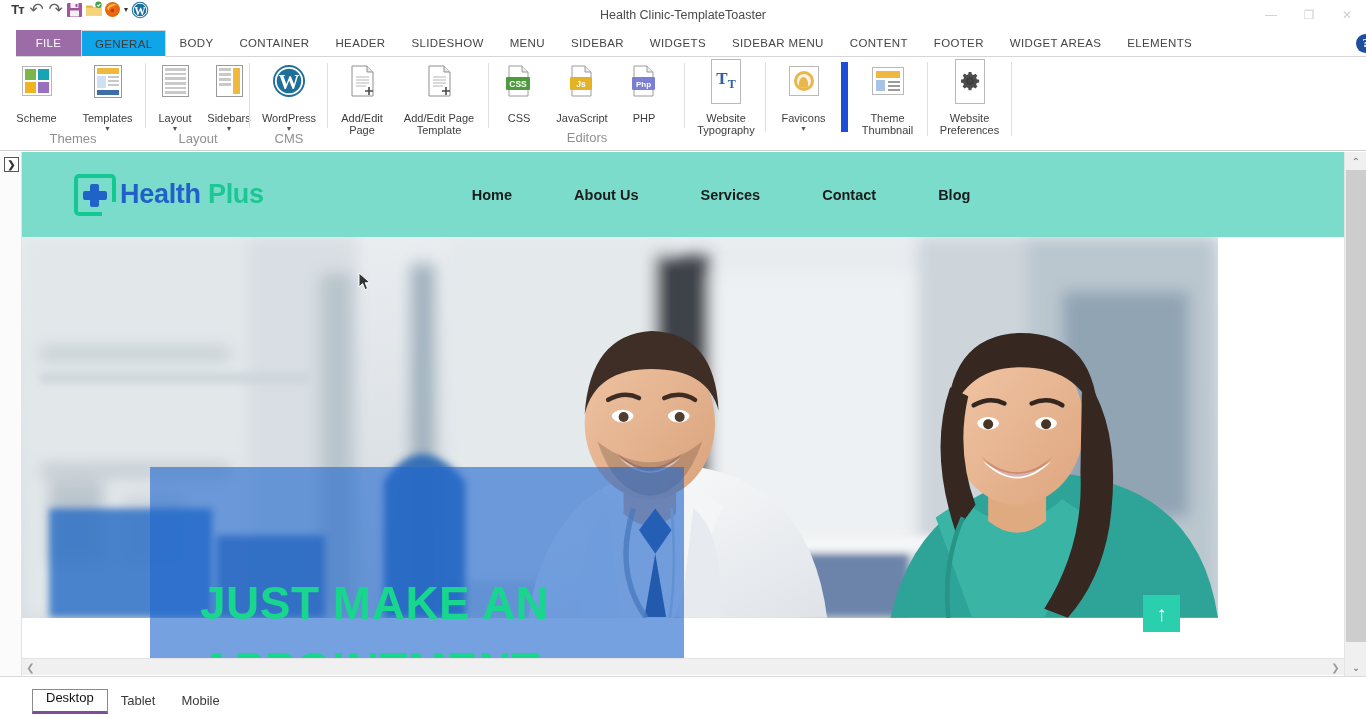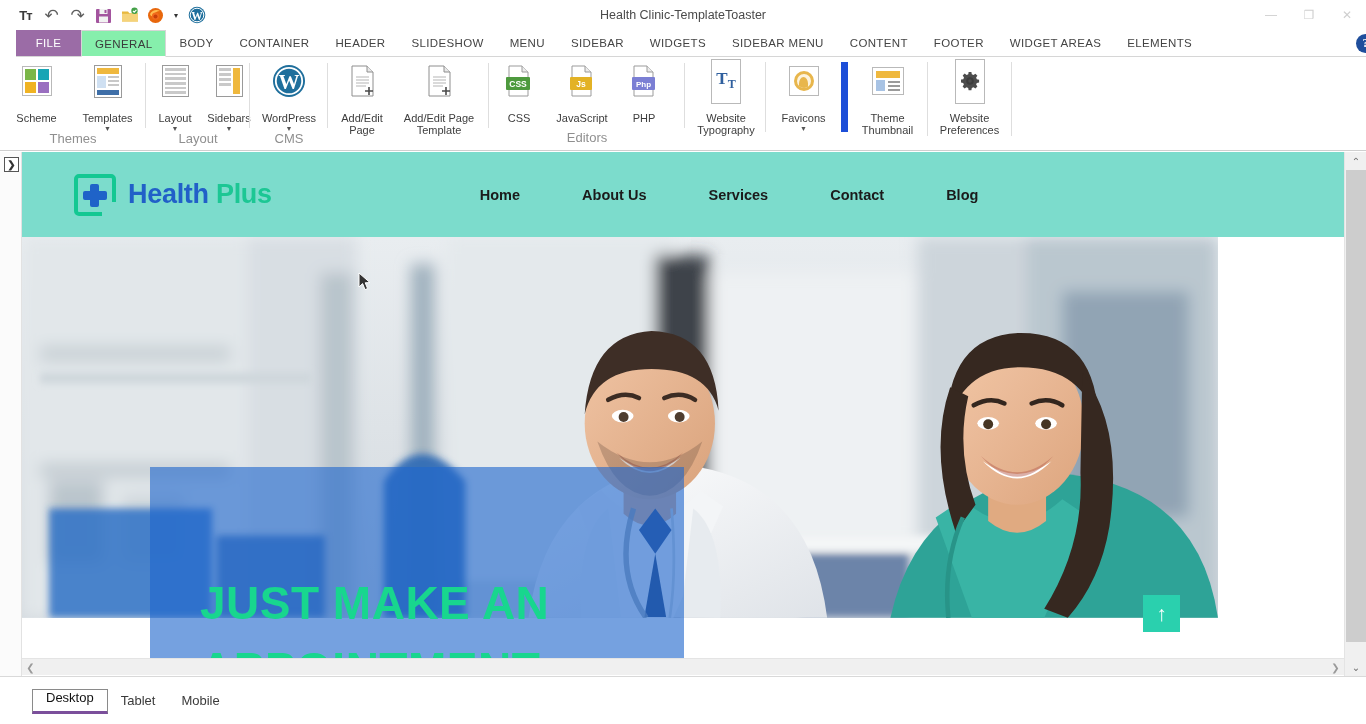--- a/index.html
+++ b/index.html
@@ -10,21 +10,21 @@
     background: #ffffff;
   }
   body { position: relative; }
 
   
   .titlebar {
     position: absolute; left:0; top:0; width:1366px; height:30px;
     background: #ffffff;
     display:flex; align-items:center;
   }
-  .qat { display:flex; align-items:center; gap:7px; padding-left:16px; height:30px; }
+  .qat { display:flex; padding-left:8px; height:30px; }
   .qat-icon {
     width:19px; height:19px; display:flex; align-items:center; justify-content:center;
     font-size:13px; color:#5a5a5a; position:relative;
   }
   .ic-tt { font-size:13px; font-weight:600; color:#3c3c3c; letter-spacing:-1px;}
   .ic-undo, .ic-redo { font-size:17px; color:#5e5e5e; line-height:1; }
   .win-title {
     position:absolute; left:0; right:0; top:0; height:30px;
     display:flex; align-items:center; justify-content:center;
     font-size:12.5px; color:#4a4a4a; pointer-events:none;
@@ -45,21 +45,21 @@
     width:65px; background:#9b6ca6; color:#ffffff;
     display:flex; align-items:center; justify-content:center;
     font-size:11.5px; letter-spacing:.3px;
   }
   .tab {
     display:flex; align-items:center; padding:0 13px;
     font-size:11.5px; color:#444; letter-spacing:.35px;
     white-space:nowrap;
   }
   .tab.active {
-    background:#86efac; color:#3b3b3b;
+    background:#0ea5e9; color:#3b3b3b;
     border-left:1px solid #d6d6d6; border-right:1px solid #d6d6d6;
     border-top:1px solid #d6d6d6;
     margin-bottom:-1px; border-bottom:1px solid #fff;
   }
   .help-btn {
     position:absolute; right:7px; top:4px; width:19px; height:19px;
     border-radius:50%; background:#1f4e9c; color:#fff;
     display:flex; align-items:center; justify-content:center;
     font-size:12px; font-weight:bold; font-family:"Liberation Serif", serif;
   }
@@ -116,21 +116,21 @@
     display:flex; align-items:center; justify-content:center; font-size:10px; font-weight:bold;
   }
   .canvas {
     position:absolute; left:22px; top:0; width:1322px; height:506px; overflow:hidden; background:#fff;
   }
   
   .site-header {
     position:absolute; left:0; top:0; width:1322px; height:85px;
     background:#7cdccc; display:flex; align-items:center;
   }
-  .brand { display:flex; align-items:center; margin-left:52px; gap:12px; }
+  .brand { display:flex; align-items:center; margin-left:52px; gap:4px; }
   .brand-mark { width:42px; height:42px; position:relative; }
   .brand-mark .frame {
     position:absolute; inset:0; border:4px solid #13c892; border-radius:5px;
   }
   .brand-mark .notch {
     position:absolute; right:-2px; bottom:-2px; width:16px; height:16px; background:#7cdccc;
   }
   .brand-mark .cross-h {
     position:absolute; left:9px; top:17px; width:24px; height:9px; background:#1f63c8; border-radius:2px;
   }

